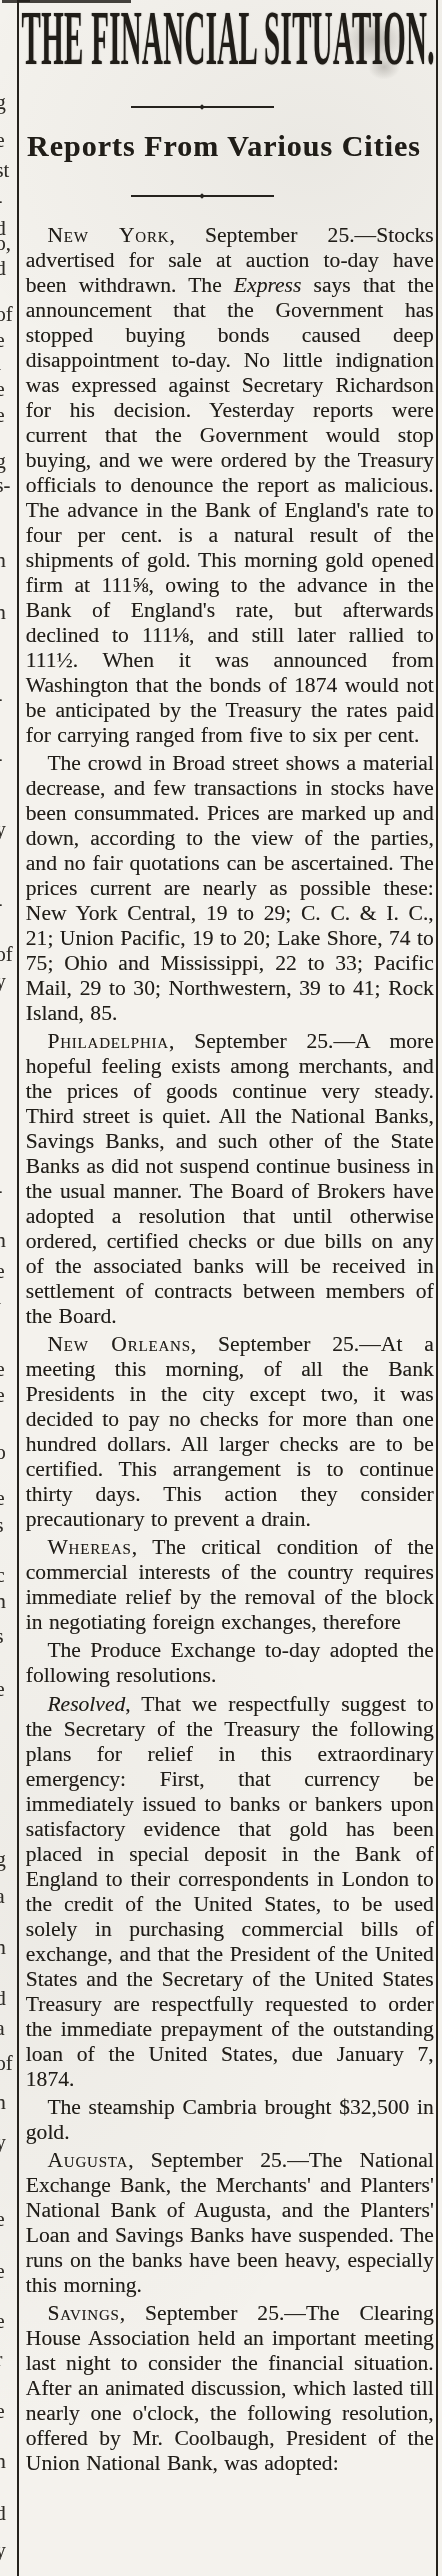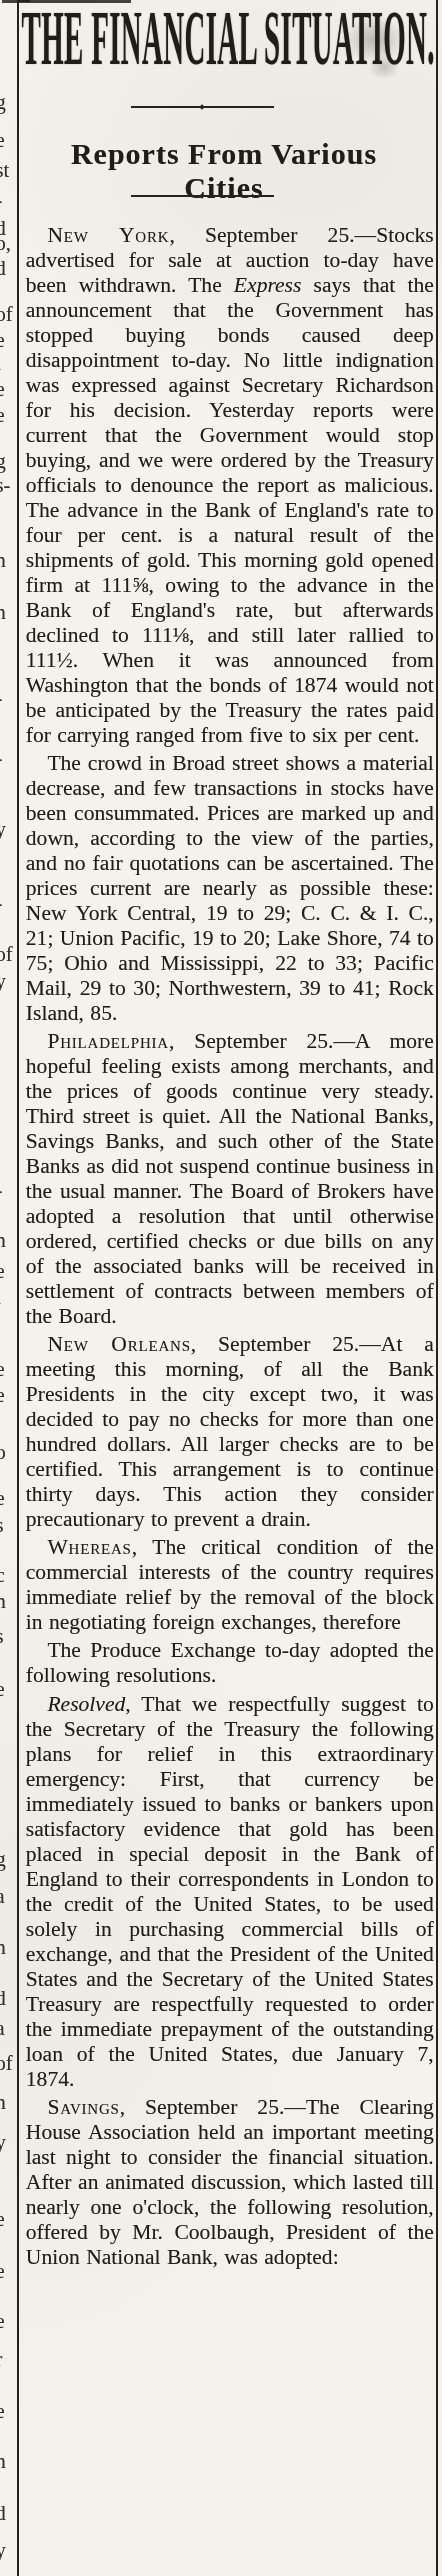--- a/index.html
+++ b/index.html
@@ -40,21 +40,21 @@
   .headline-wrap{position:absolute;top:0;left:0;right:0;height:72px;
     display:flex;align-items:center;justify-content:center;}
   .headline{font-size:39px;font-weight:bold;letter-spacing:0.5px;white-space:nowrap;
     transform:scale(0.74,2.0);transform-origin:center center;
     text-shadow:0 0 1px rgba(32,29,24,.45);}
   .divider{position:absolute;left:111px;width:143px;height:1.5px;background:var(--rule);}
   .divider::after{content:"";position:absolute;left:50%;top:-1.5px;width:4.1px;height:4.1px;
     background:var(--rule);transform:translateX(-50%) rotate(45deg);}
   .divider-top{top:106px;}
   .divider-bottom{top:195px;}
-  .subheadline{position:absolute;top:129px;left:0;right:8.2px;margin:8px;
+  .subheadline{position:absolute;top:129px;left:0;right:8.2px;margin:0;
     text-align:center;font-size:30px;font-weight:bold;letter-spacing:1px;
     text-shadow:0 0 0.5px rgba(32,29,24,.5);}
   
   .body{position:absolute;top:223px;left:6.2px;width:408px;
     font-size:21.6px;line-height:25px;text-align:justify;
     word-spacing:1px;hyphens:auto;-webkit-hyphens:auto;
     text-shadow:0 0 0.5px rgba(32,29,24,.38);}
   .para{margin:0 0 3.1px 0;text-indent:21.6px;}
   .seg-smallcaps{font-variant:small-caps;letter-spacing:0.8px;}
   .seg-italic{font-style:italic;}
@@ -135,17 +135,19 @@
     <h2 class="subheadline">Reports From Various Cities</h2>
     <div class="divider divider-bottom"></div>
     <div class="body">
         <p class="para"><span class="seg-smallcaps">New York</span><span class="seg-normal">, September 25.—Stocks advertised for sale at auction to-day have been withdrawn. The </span><span class="seg-italic">Express</span><span class="seg-normal"> says that the announcement that the Government has stopped buying bonds caused deep disappointment to-day. No little indignation was expressed against Secretary Richardson for his decision. Yesterday reports were current that the Government would stop buying, and we were ordered by the Treasury officials to denounce the report as malicious. The advance in the Bank of England's rate to four per cent. is a natural result of the shipments of gold. This morning gold opened firm at 111⅝, owing to the advance in the Bank of England's rate, but afterwards declined to 111⅛, and still later rallied to 111½. When it was announced from Washington that the bonds of 1874 would not be anticipated by the Treasury the rates paid for carrying ranged from five to six per cent.</span></p>
         <p class="para"><span class="seg-normal">The crowd in Broad street shows a material decrease, and few transactions in stocks have been consummated. Prices are marked up and down, according to the view of the parties, and no fair quotations can be ascertained. The prices current are nearly as possible these: New York Central, 19 to 29; C. C. &amp; I. C., 21; Union Pacific, 19 to 20; Lake Shore, 74 to 75; Ohio and Mississippi, 22 to 33; Pacific Mail, 29 to 30; Northwestern, 39 to 41; Rock Island, 85.</span></p>
         <p class="para"><span class="seg-smallcaps">Philadelphia</span><span class="seg-normal">, September 25.—A more hopeful feeling exists among merchants, and the prices of goods continue very steady. Third street is quiet. All the National Banks, Savings Banks, and such other of the State Banks as did not suspend continue business in the usual manner. The Board of Brokers have adopted a resolution that until otherwise ordered, certified checks or due bills on any of the associated banks will be received in settlement of contracts between members of the Board.</span></p>
         <p class="para"><span class="seg-smallcaps">New Orleans</span><span class="seg-normal">, September 25.—At a meeting this morning, of all the Bank Presidents in the city except two, it was decided to pay no checks for more than one hundred dollars. All larger checks are to be certified. This arrangement is to continue thirty days. This action they consider precautionary to prevent a drain.</span></p>
         <p class="para"><span class="seg-smallcaps">Whereas</span><span class="seg-normal">, The critical condition of the commercial interests of the country requires immediate relief by the removal of the block in negotiating foreign exchanges, therefore</span></p>
         <p class="para"><span class="seg-normal">The Produce Exchange to-day adopted the following resolutions.</span></p>
         <p class="para"><span class="seg-italic">Resolved</span><span class="seg-normal">, That we respectfully suggest to the Secretary of the Treasury the following plans for relief in this extraordinary emergency: First, that currency be immediately issued to banks or bankers upon satisfactory evidence that gold has been placed in special deposit in the Bank of England to their correspondents in London to the credit of the United States, to be used solely in purchasing commercial bills of exchange, and that the President of the United States and the Secretary of the United States Treasury are respectfully requested to order the immediate prepayment of the outstanding loan of the United States, due January 7, 1874.</span></p>
+        <p class="para"><span class="seg-normal">The steamship Cambria brought $32,500 in gold.</span></p>
+        <p class="para"><span class="seg-smallcaps">Augusta</span><span class="seg-normal">, September 25.—The National Exchange Bank, the Merchants' and Planters' National Bank of Augusta, and the Planters' Loan and Savings Banks have suspended. The runs on the banks have been heavy, especially this morning.</span></p>
         <p class="para"><span class="seg-smallcaps">Savings</span><span class="seg-normal">, September 25.—The Clearing House Association held an important meeting last night to consider the financial situation. After an animated discussion, which lasted till nearly one o'clock, the following resolution, offered by Mr. Coolbaugh, President of the Union National Bank, was adopted:</span></p>
       </div>
   </div>
 </div>
 
 
 </body></html>

